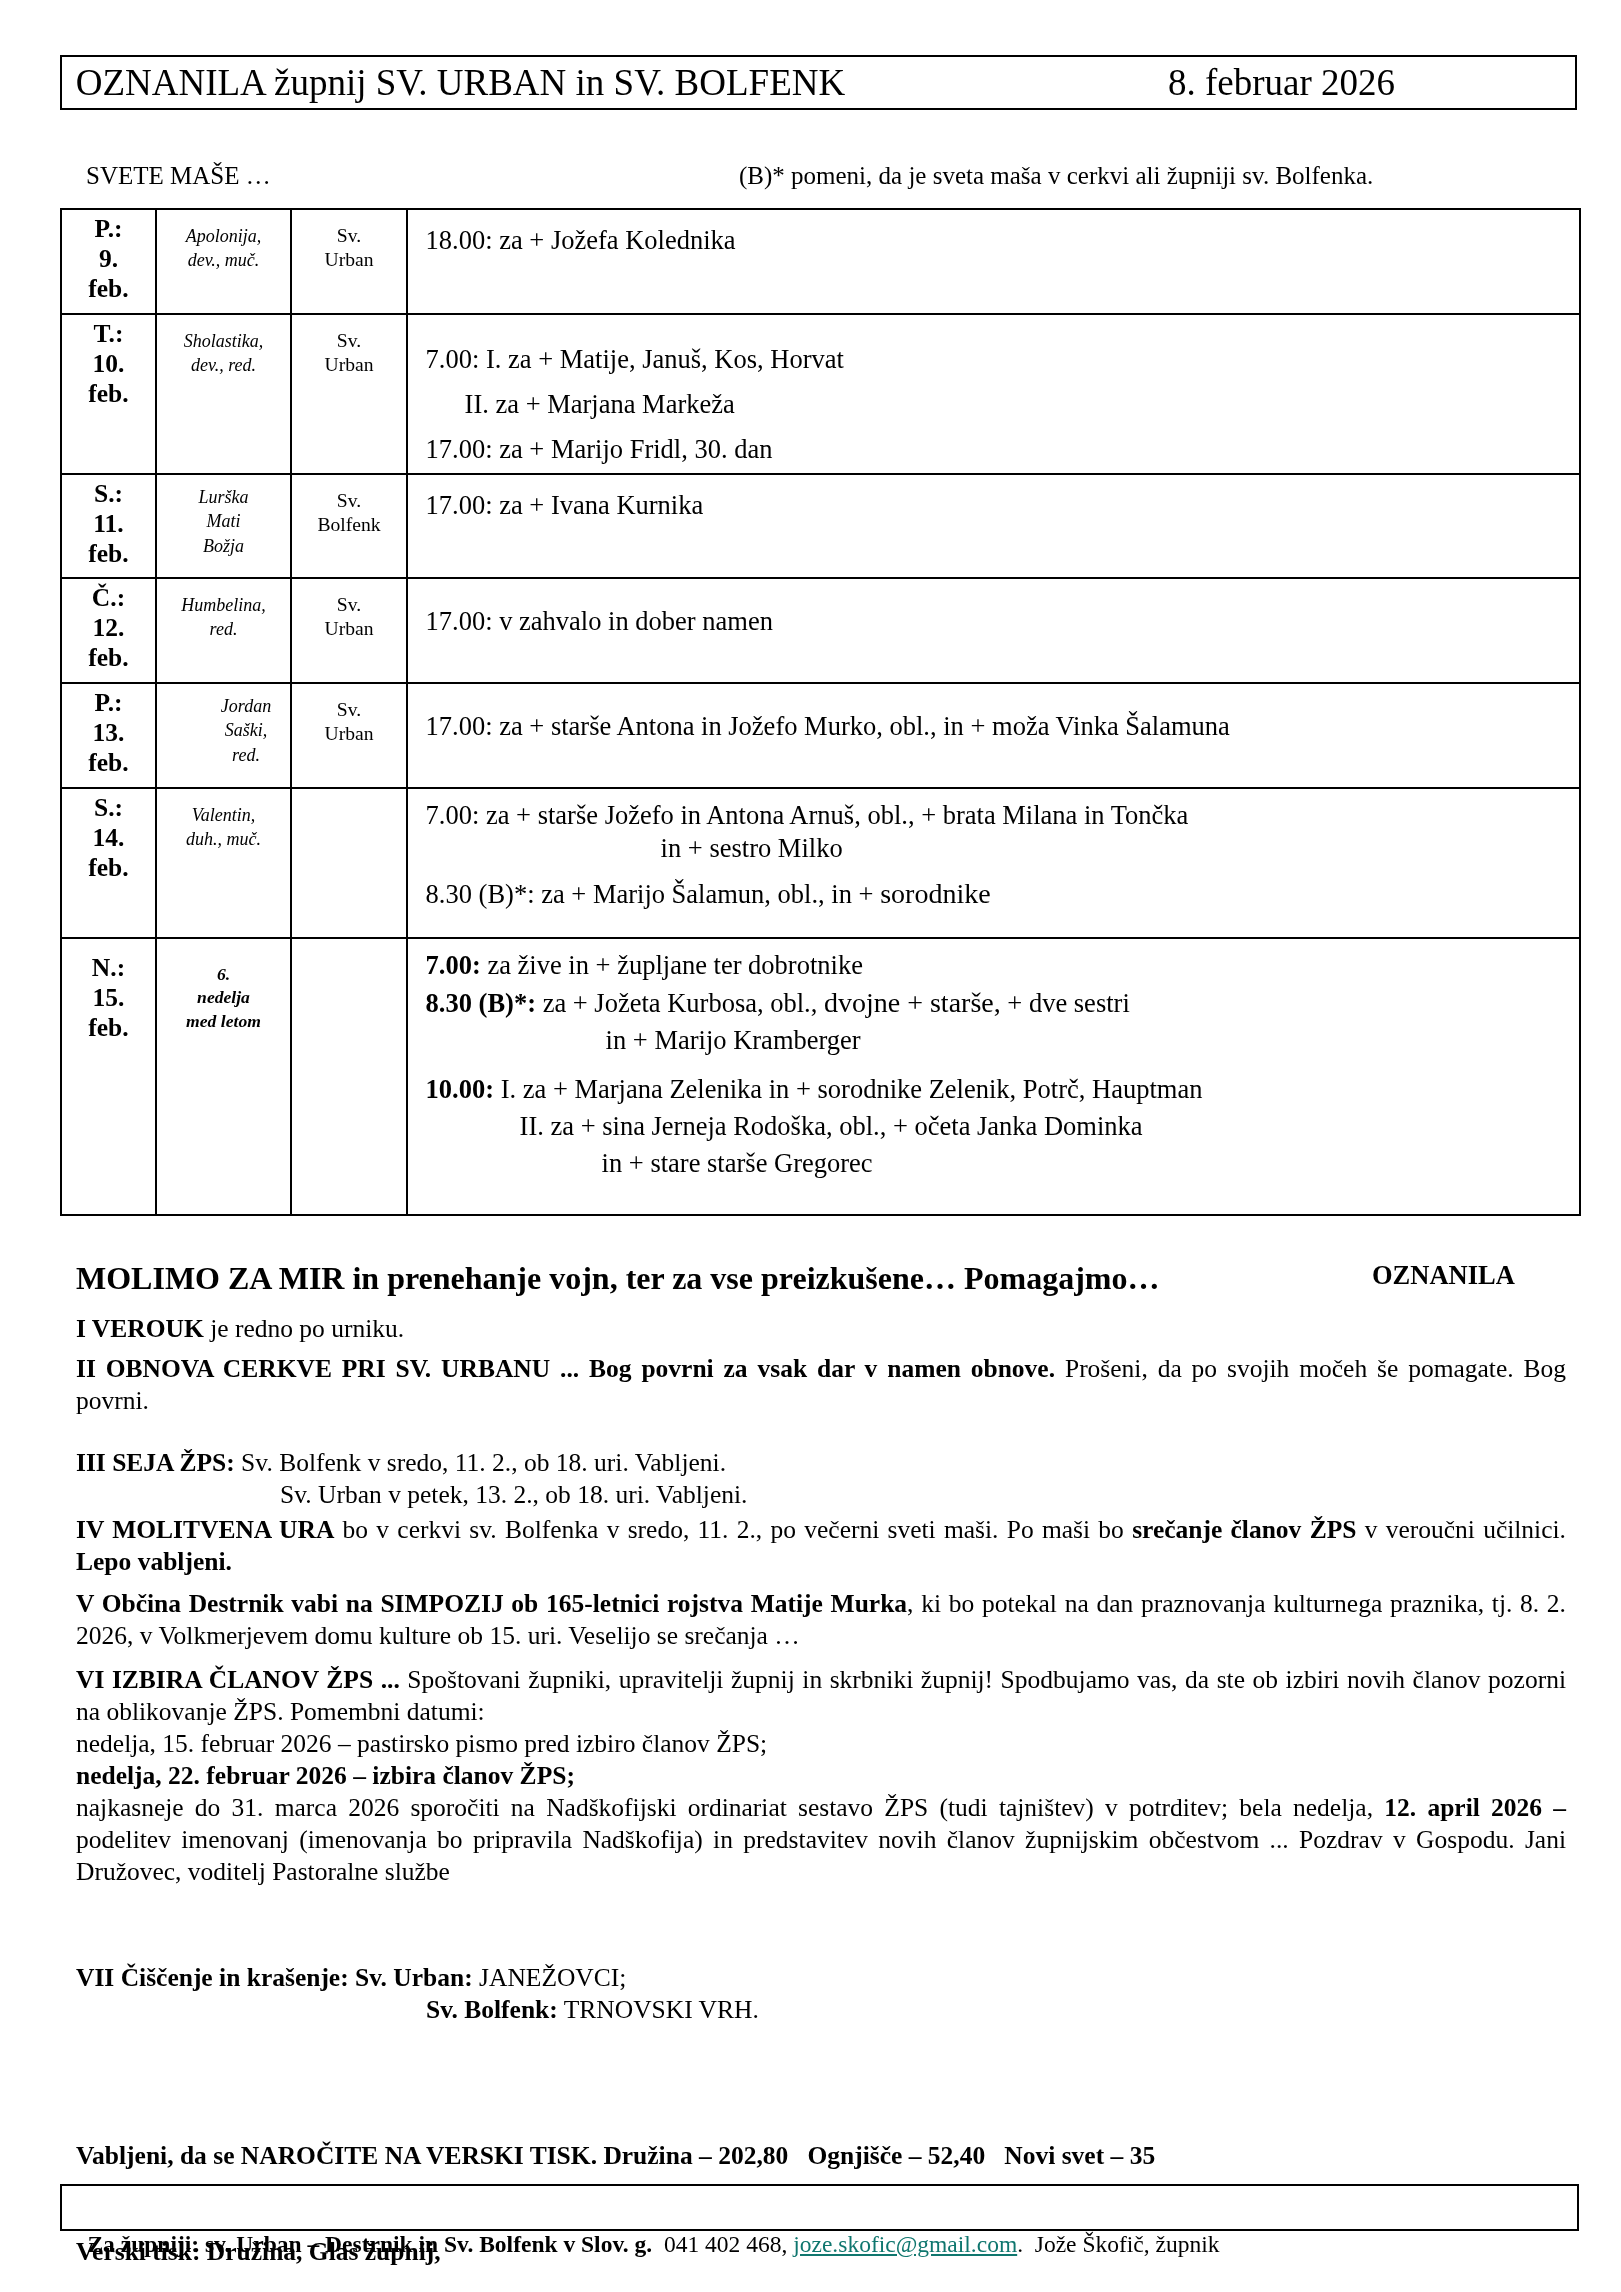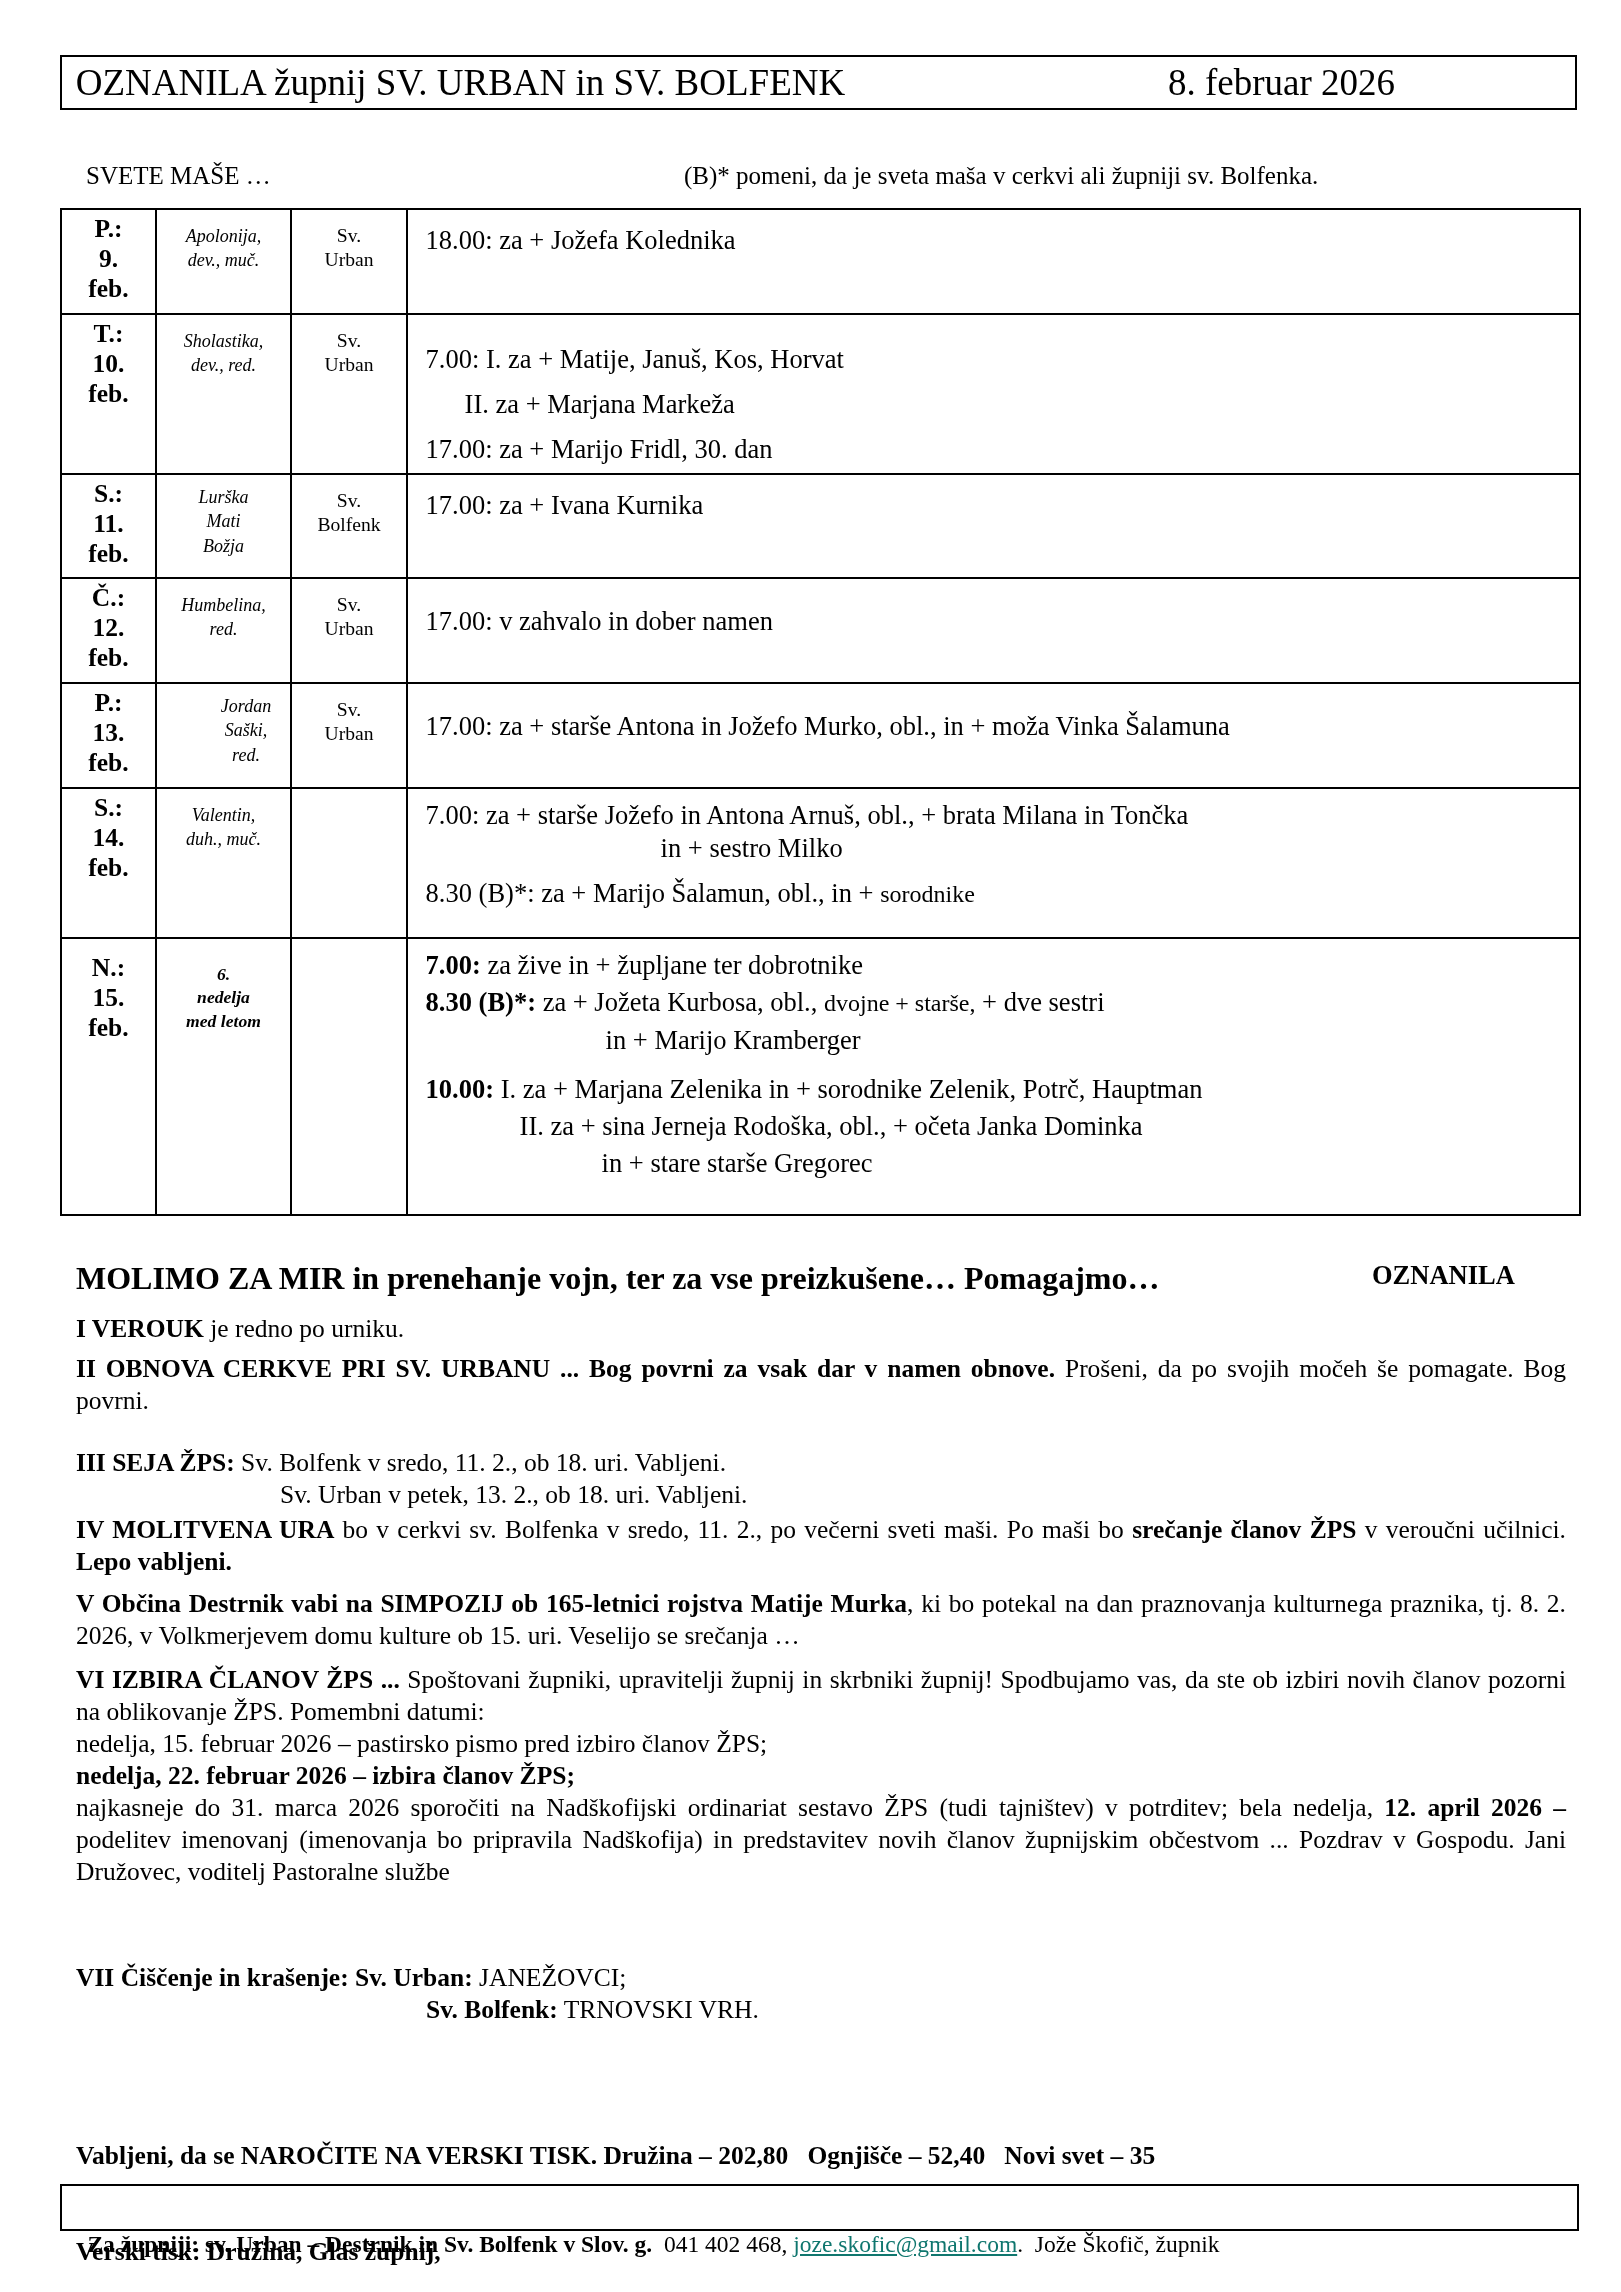--- a/index.html
+++ b/index.html
@@ -10,21 +10,21 @@
   .title-box {
     position: absolute; left: 60px; top: 55px; width: 1517px; height: 55px;
     border: 2px solid #000; box-sizing: border-box;
     font-weight: normal; font-size: 37px; line-height: 51px;
   }
   .title-box .t1 { position: absolute; left: 13.7px; top: 0; }
   .title-box .t2 { position: absolute; left: 1106px; top: 0; }
 
   .mass-head { position: absolute; top: 162px; font-size: 25px; }
   .mass-head.left { left: 86px; }
-  .mass-head.right { left: 684px; }
+  .mass-head.right { left: 739px; }
 
   table.schedule {
     position: absolute; left: 60px; top: 208px; width: 1519px;
     border-collapse: collapse; table-layout: fixed;
   }
   table.schedule td {
     border: 2px solid #000; vertical-align: top; padding: 0;
   }
   col.c-day { width: 95px; }
   col.c-saint { width: 135px; }
@@ -43,21 +43,21 @@
   }
   td.intentions {
     font-size: 26.5px; padding: 13.7px 0 0 17.6px !important; line-height: 33px;
   }
   .line { white-space: nowrap; }
   .gap { margin-top: 11.8px; }
   .ind1 { padding-left: 39px; }
   .ind3 { padding-left: 235px; }
   .ind4 { padding-left: 94px; }
   .ind5 { padding-left: 180px; }
-  .small { font-size: 24px; }
+  .small { font-size: 28px; }
   b { font-weight: bold; }
 
   .ann { position: absolute; left: 76px; width: 1490px; font-size: 25.5px; line-height: 32px; }
   .ann.j { text-align: justify; }
   .mir-left { position: absolute; left: 76px; top: 1260px; font-weight: bold; font-size: 32px; }
   .mir-right { position: absolute; left: 1372px; top: 1260px; font-weight: bold; font-size: 26.5px; }
 
   .footer-box {
     position: absolute; left: 60px; top: 2184px; width: 1519px; height: 47px;
     border: 2px solid #000; box-sizing: border-box; font-size: 23.5px; line-height: 39px;

